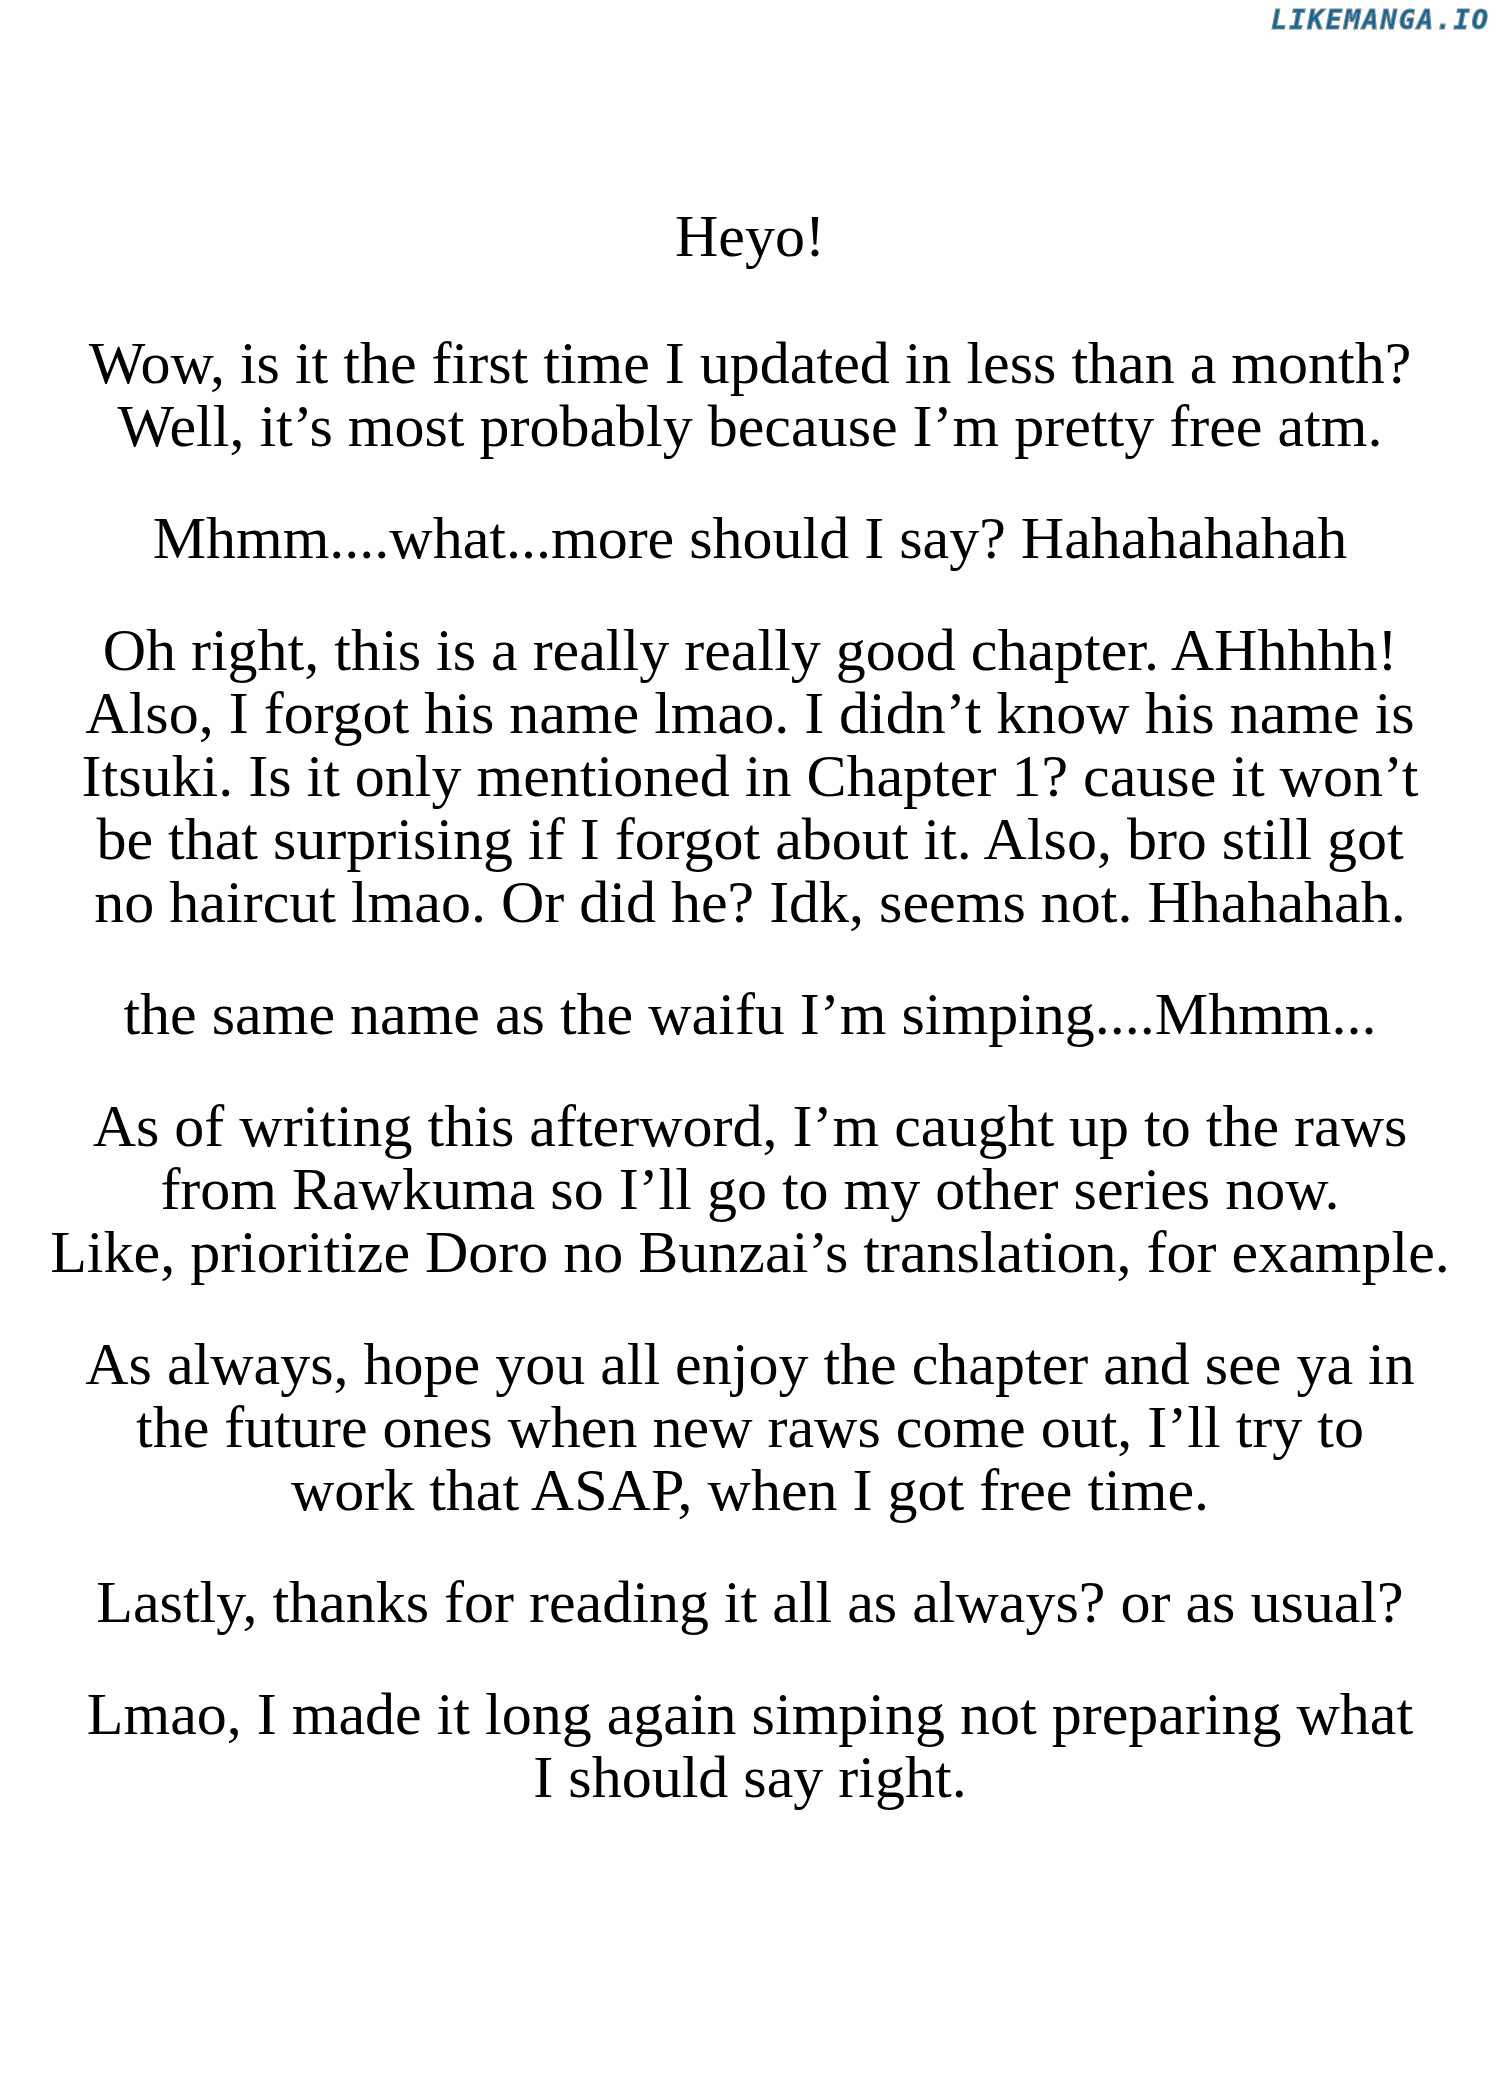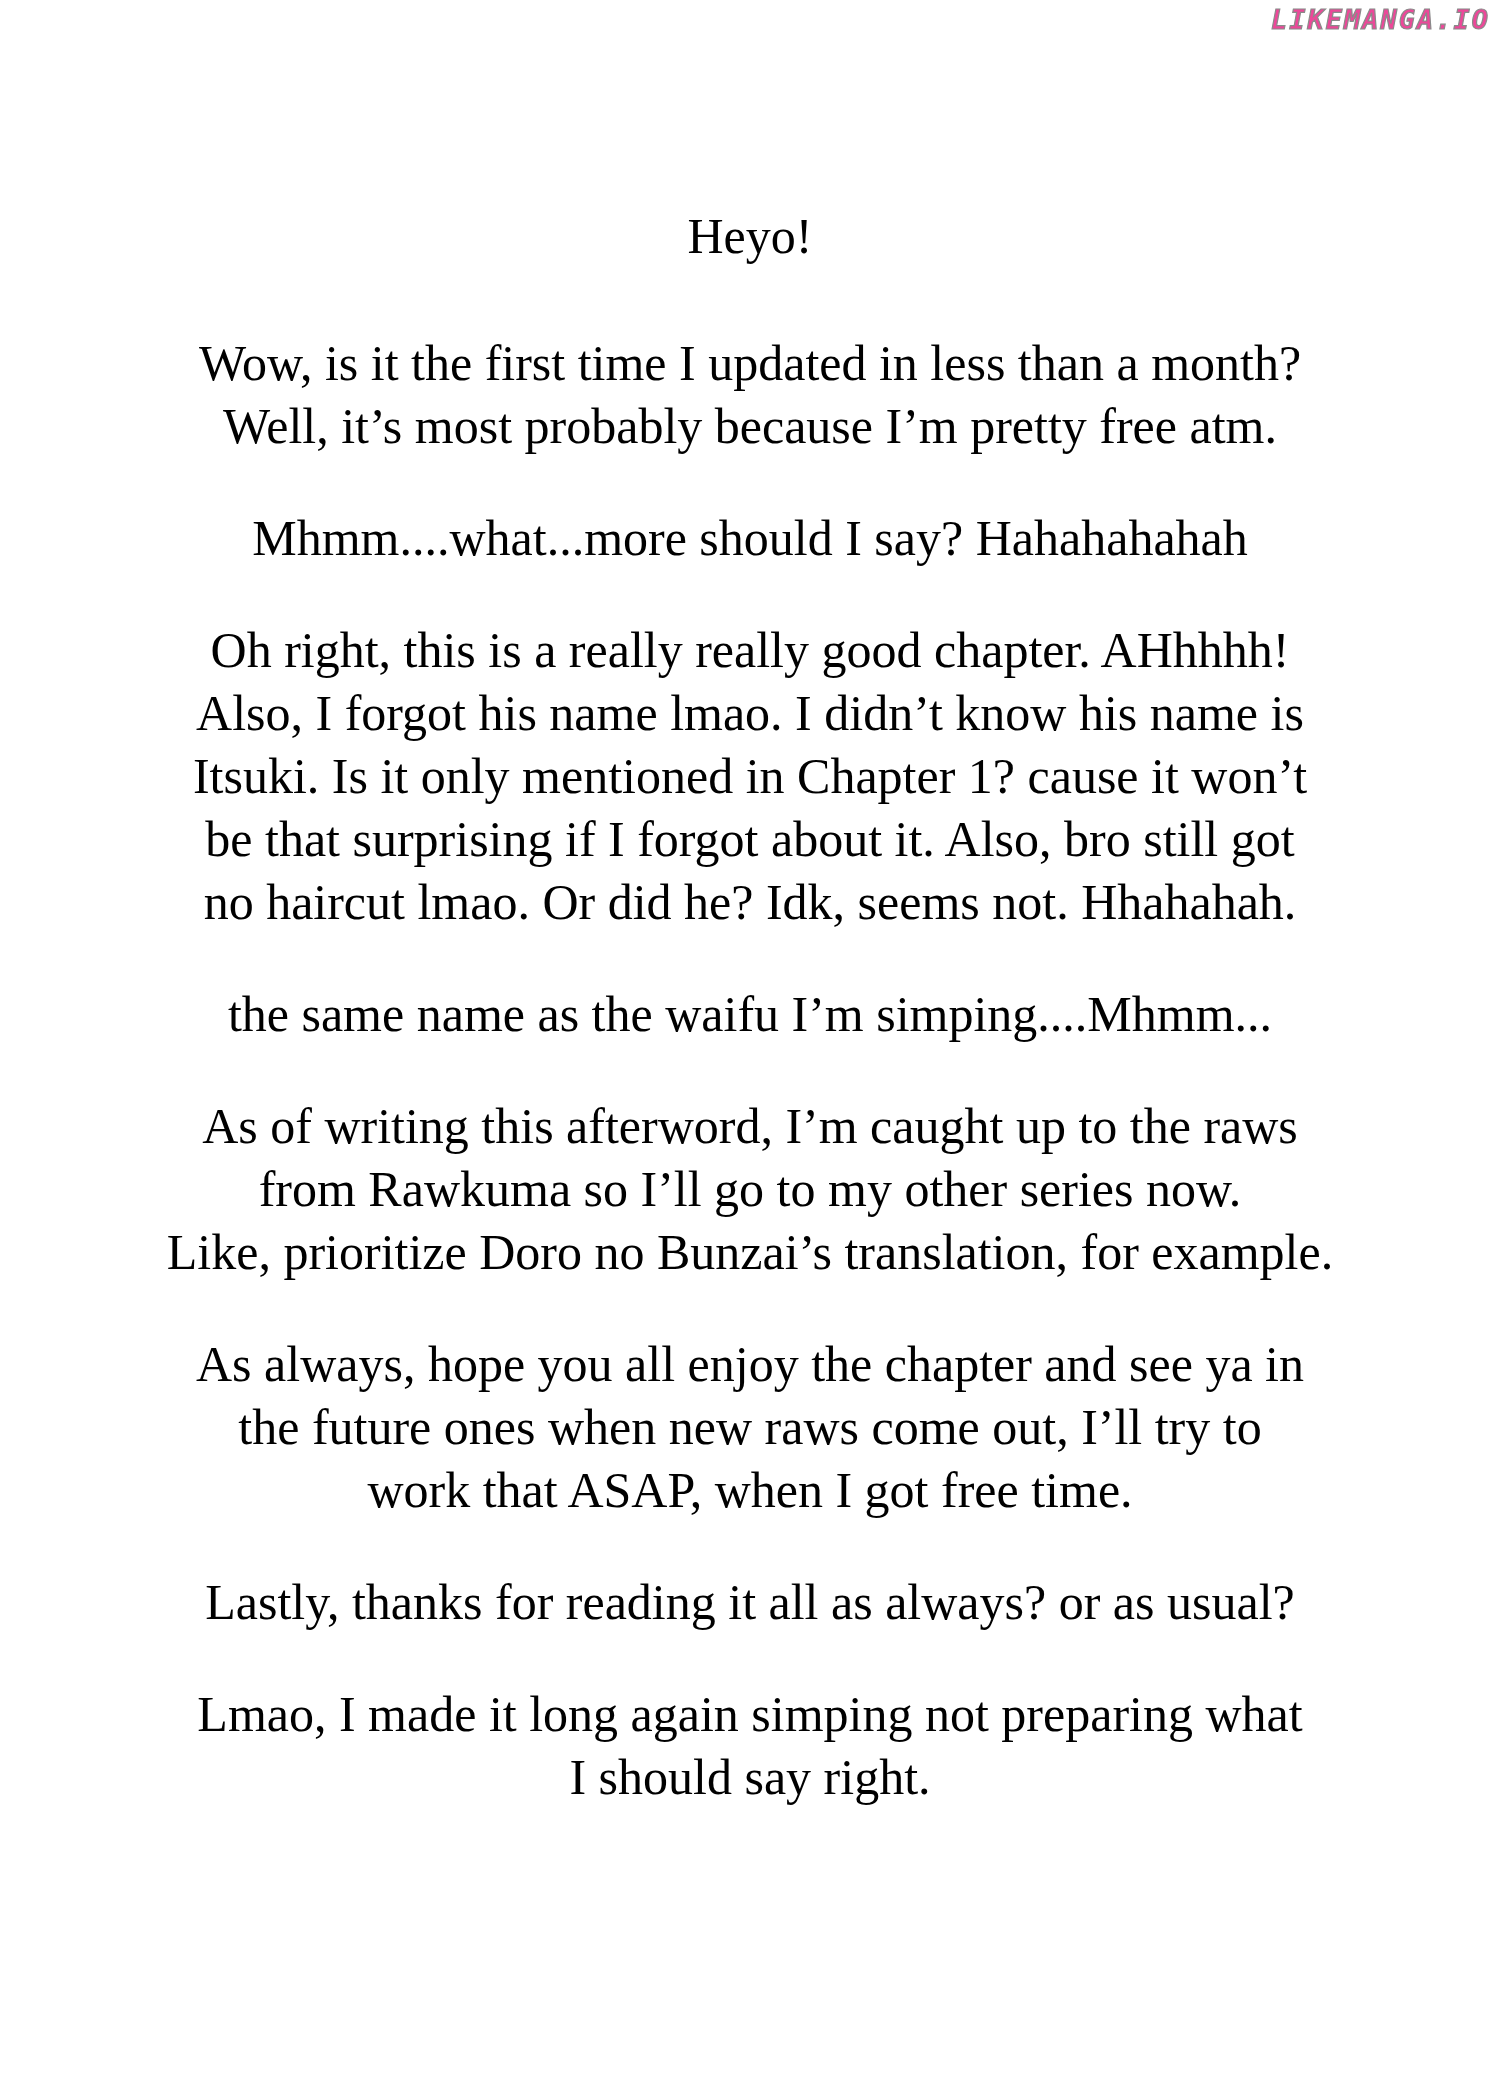--- a/index.html
+++ b/index.html
@@ -17,32 +17,32 @@
   }
   .watermark {
     position: absolute;
     top: 4px;
     right: 10px;
     font-family: "DejaVu Sans Mono", monospace;
     font-weight: bold;
     font-style: italic;
     font-size: 27px;
     letter-spacing: 2px;
-    color: #ec4899;
+    color: #0369a1;
     -webkit-text-stroke: 1.2px #8a8a8a;
     text-stroke: 1.2px #8a8a8a;
     user-select: none;
   }
   .afterword {
     position: absolute;
     top: 205px;
     left: 0;
     width: 1500px;
     text-align: center;
-    font-size: 50px;
+    font-size: 60px;
     line-height: 63px;
   }
   .para {
     margin: 0 0 49px 0;
   }
   .para.first {
     margin-bottom: 64px;
   }
   .line {
     white-space: nowrap;

